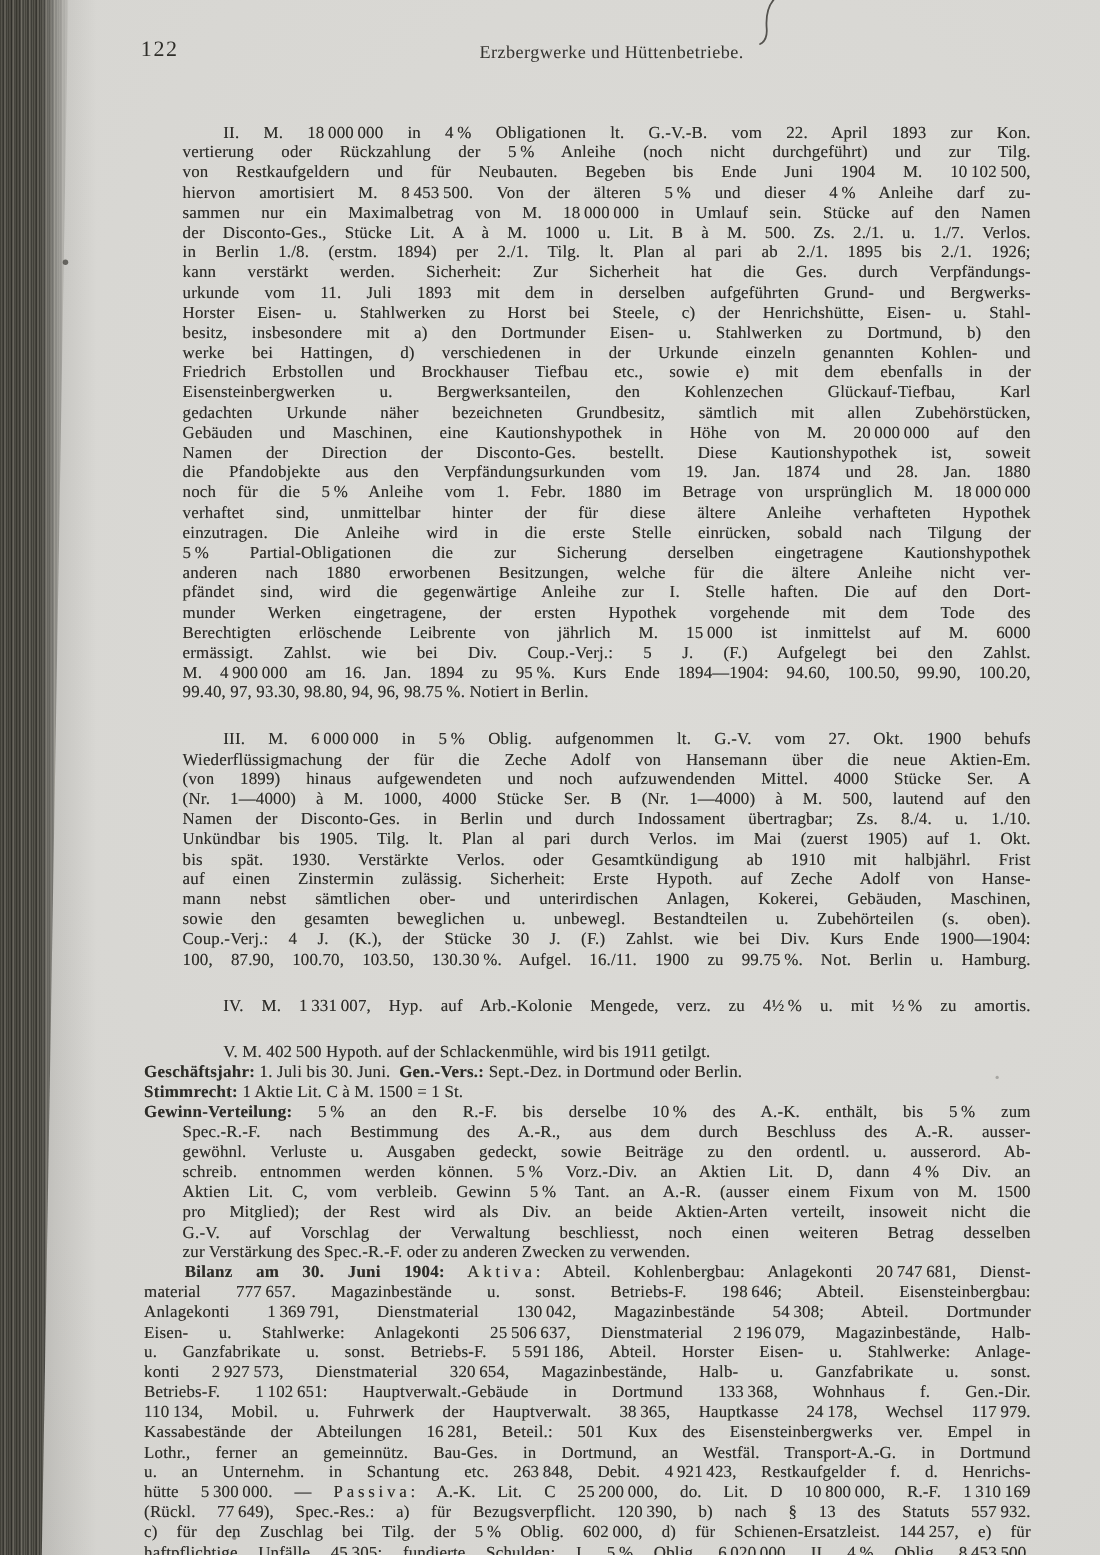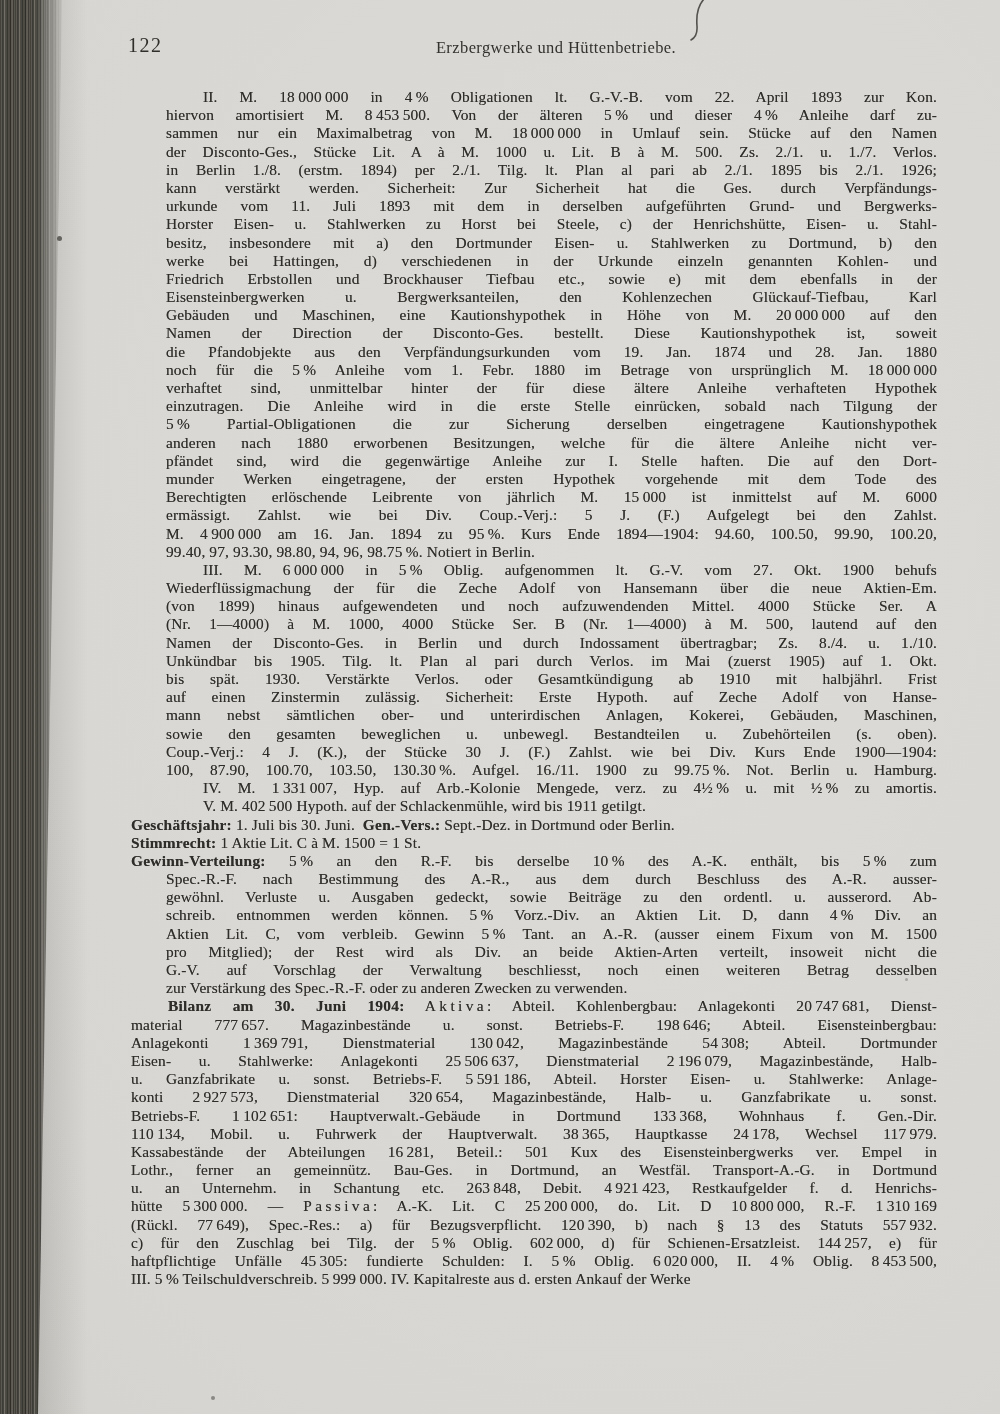--- a/index.html
+++ b/index.html
@@ -39,21 +39,21 @@
     position:absolute;left:131px;top:88px;width:806px;
   }
   .ln{
     font-size:15.4px;line-height:18.2px;height:18.2px;
     text-align:left;
     letter-spacing:.15px;
     text-shadow:0 0 .6px rgba(46,45,41,.55);
   }
   .ln.j{text-align:justify;text-align-last:justify;}
   .ln.c{margin-left:35px;}
-  .ln.f{margin-left:35px;text-indent:37px;}
+  .ln.f{margin-left:35px;text-indent:37px;margin-top:24px;}
   .ln.bf{text-indent:37px;}
   .b{font-weight:700;letter-spacing:.25px;}
   
   .inkmark{position:absolute;left:684px;top:-4px;width:30px;height:46px;}
   .inkmark svg{display:block;}
   
   .speck{position:absolute;border-radius:50%;background:#4b4a45;}
   .speck.s1{left:57px;top:236px;width:5px;height:5px;opacity:.8;}
   .speck.s2{left:211px;top:1396px;width:4px;height:4px;opacity:.55;}
   .speck.s3{left:905px;top:978px;width:3px;height:3px;opacity:.35;}
@@ -74,31 +74,34 @@
 
   <div class="speck s1"></div>
   <div class="speck s2"></div>
   <div class="speck s3"></div>
 
   <div class="pgnum">122</div>
   <div class="runtitle">Erzbergwerke und Hüttenbetriebe.</div>
 
   <div class="textcol">
       <div class="ln f j"><span>II. M. 18 000 000 in 4 % Obligationen lt. G.-V.-B. vom 22. April 1893 zur Kon.</span></div>
+      <div class="ln c j"><span>vertierung oder Rückzahlung der 5 % Anleihe (noch nicht durchgeführt) und zur Tilg.</span></div>
+      <div class="ln c j"><span>von Restkaufgeldern und für Neubauten. Begeben bis Ende Juni 1904 M. 10 102 500,</span></div>
       <div class="ln c j"><span>hiervon amortisiert M. 8 453 500. Von der älteren 5 % und dieser 4 % Anleihe darf zu-</span></div>
       <div class="ln c j"><span>sammen nur ein Maximalbetrag von M. 18 000 000 in Umlauf sein. Stücke auf den Namen</span></div>
       <div class="ln c j"><span>der Disconto-Ges., Stücke Lit. A à M. 1000 u. Lit. B à M. 500. Zs. 2./1. u. 1./7. Verlos.</span></div>
       <div class="ln c j"><span>in Berlin 1./8. (erstm. 1894) per 2./1. Tilg. lt. Plan al pari ab 2./1. 1895 bis 2./1. 1926;</span></div>
       <div class="ln c j"><span>kann verstärkt werden. Sicherheit: Zur Sicherheit hat die Ges. durch Verpfändungs-</span></div>
       <div class="ln c j"><span>urkunde vom 11. Juli 1893 mit dem in derselben aufgeführten Grund- und Bergwerks-</span></div>
       <div class="ln c j"><span>Horster Eisen- u. Stahlwerken zu Horst bei Steele, c) der Henrichshütte, Eisen- u. Stahl-</span></div>
       <div class="ln c j"><span>besitz, insbesondere mit a) den Dortmunder Eisen- u. Stahlwerken zu Dortmund, b) den</span></div>
       <div class="ln c j"><span>werke bei Hattingen, d) verschiedenen in der Urkunde einzeln genannten Kohlen- und</span></div>
       <div class="ln c j"><span>Friedrich Erbstollen und Brockhauser Tiefbau etc., sowie e) mit dem ebenfalls in der</span></div>
       <div class="ln c j"><span>Eisensteinbergwerken u. Bergwerksanteilen, den Kohlenzechen Glückauf-Tiefbau, Karl</span></div>
+      <div class="ln c j"><span>gedachten Urkunde näher bezeichneten Grundbesitz, sämtlich mit allen Zubehörstücken,</span></div>
       <div class="ln c j"><span>Gebäuden und Maschinen, eine Kautionshypothek in Höhe von M. 20 000 000 auf den</span></div>
       <div class="ln c j"><span>Namen der Direction der Disconto-Ges. bestellt. Diese Kautionshypothek ist, soweit</span></div>
       <div class="ln c j"><span>die Pfandobjekte aus den Verpfändungsurkunden vom 19. Jan. 1874 und 28. Jan. 1880</span></div>
       <div class="ln c j"><span>noch für die 5 % Anleihe vom 1. Febr. 1880 im Betrage von ursprünglich M. 18 000 000</span></div>
       <div class="ln c j"><span>verhaftet sind, unmittelbar hinter der für diese ältere Anleihe verhafteten Hypothek</span></div>
       <div class="ln c j"><span>einzutragen. Die Anleihe wird in die erste Stelle einrücken, sobald nach Tilgung der</span></div>
       <div class="ln c j"><span>5 % Partial-Obligationen die zur Sicherung derselben eingetragene Kautionshypothek</span></div>
       <div class="ln c j"><span>anderen nach 1880 erworbenen Besitzungen, welche für die ältere Anleihe nicht ver-</span></div>
       <div class="ln c j"><span>pfändet sind, wird die gegenwärtige Anleihe zur I. Stelle haften. Die auf den Dort-</span></div>
       <div class="ln c j"><span>munder Werken eingetragene, der ersten Hypothek vorgehende mit dem Tode des</span></div>

